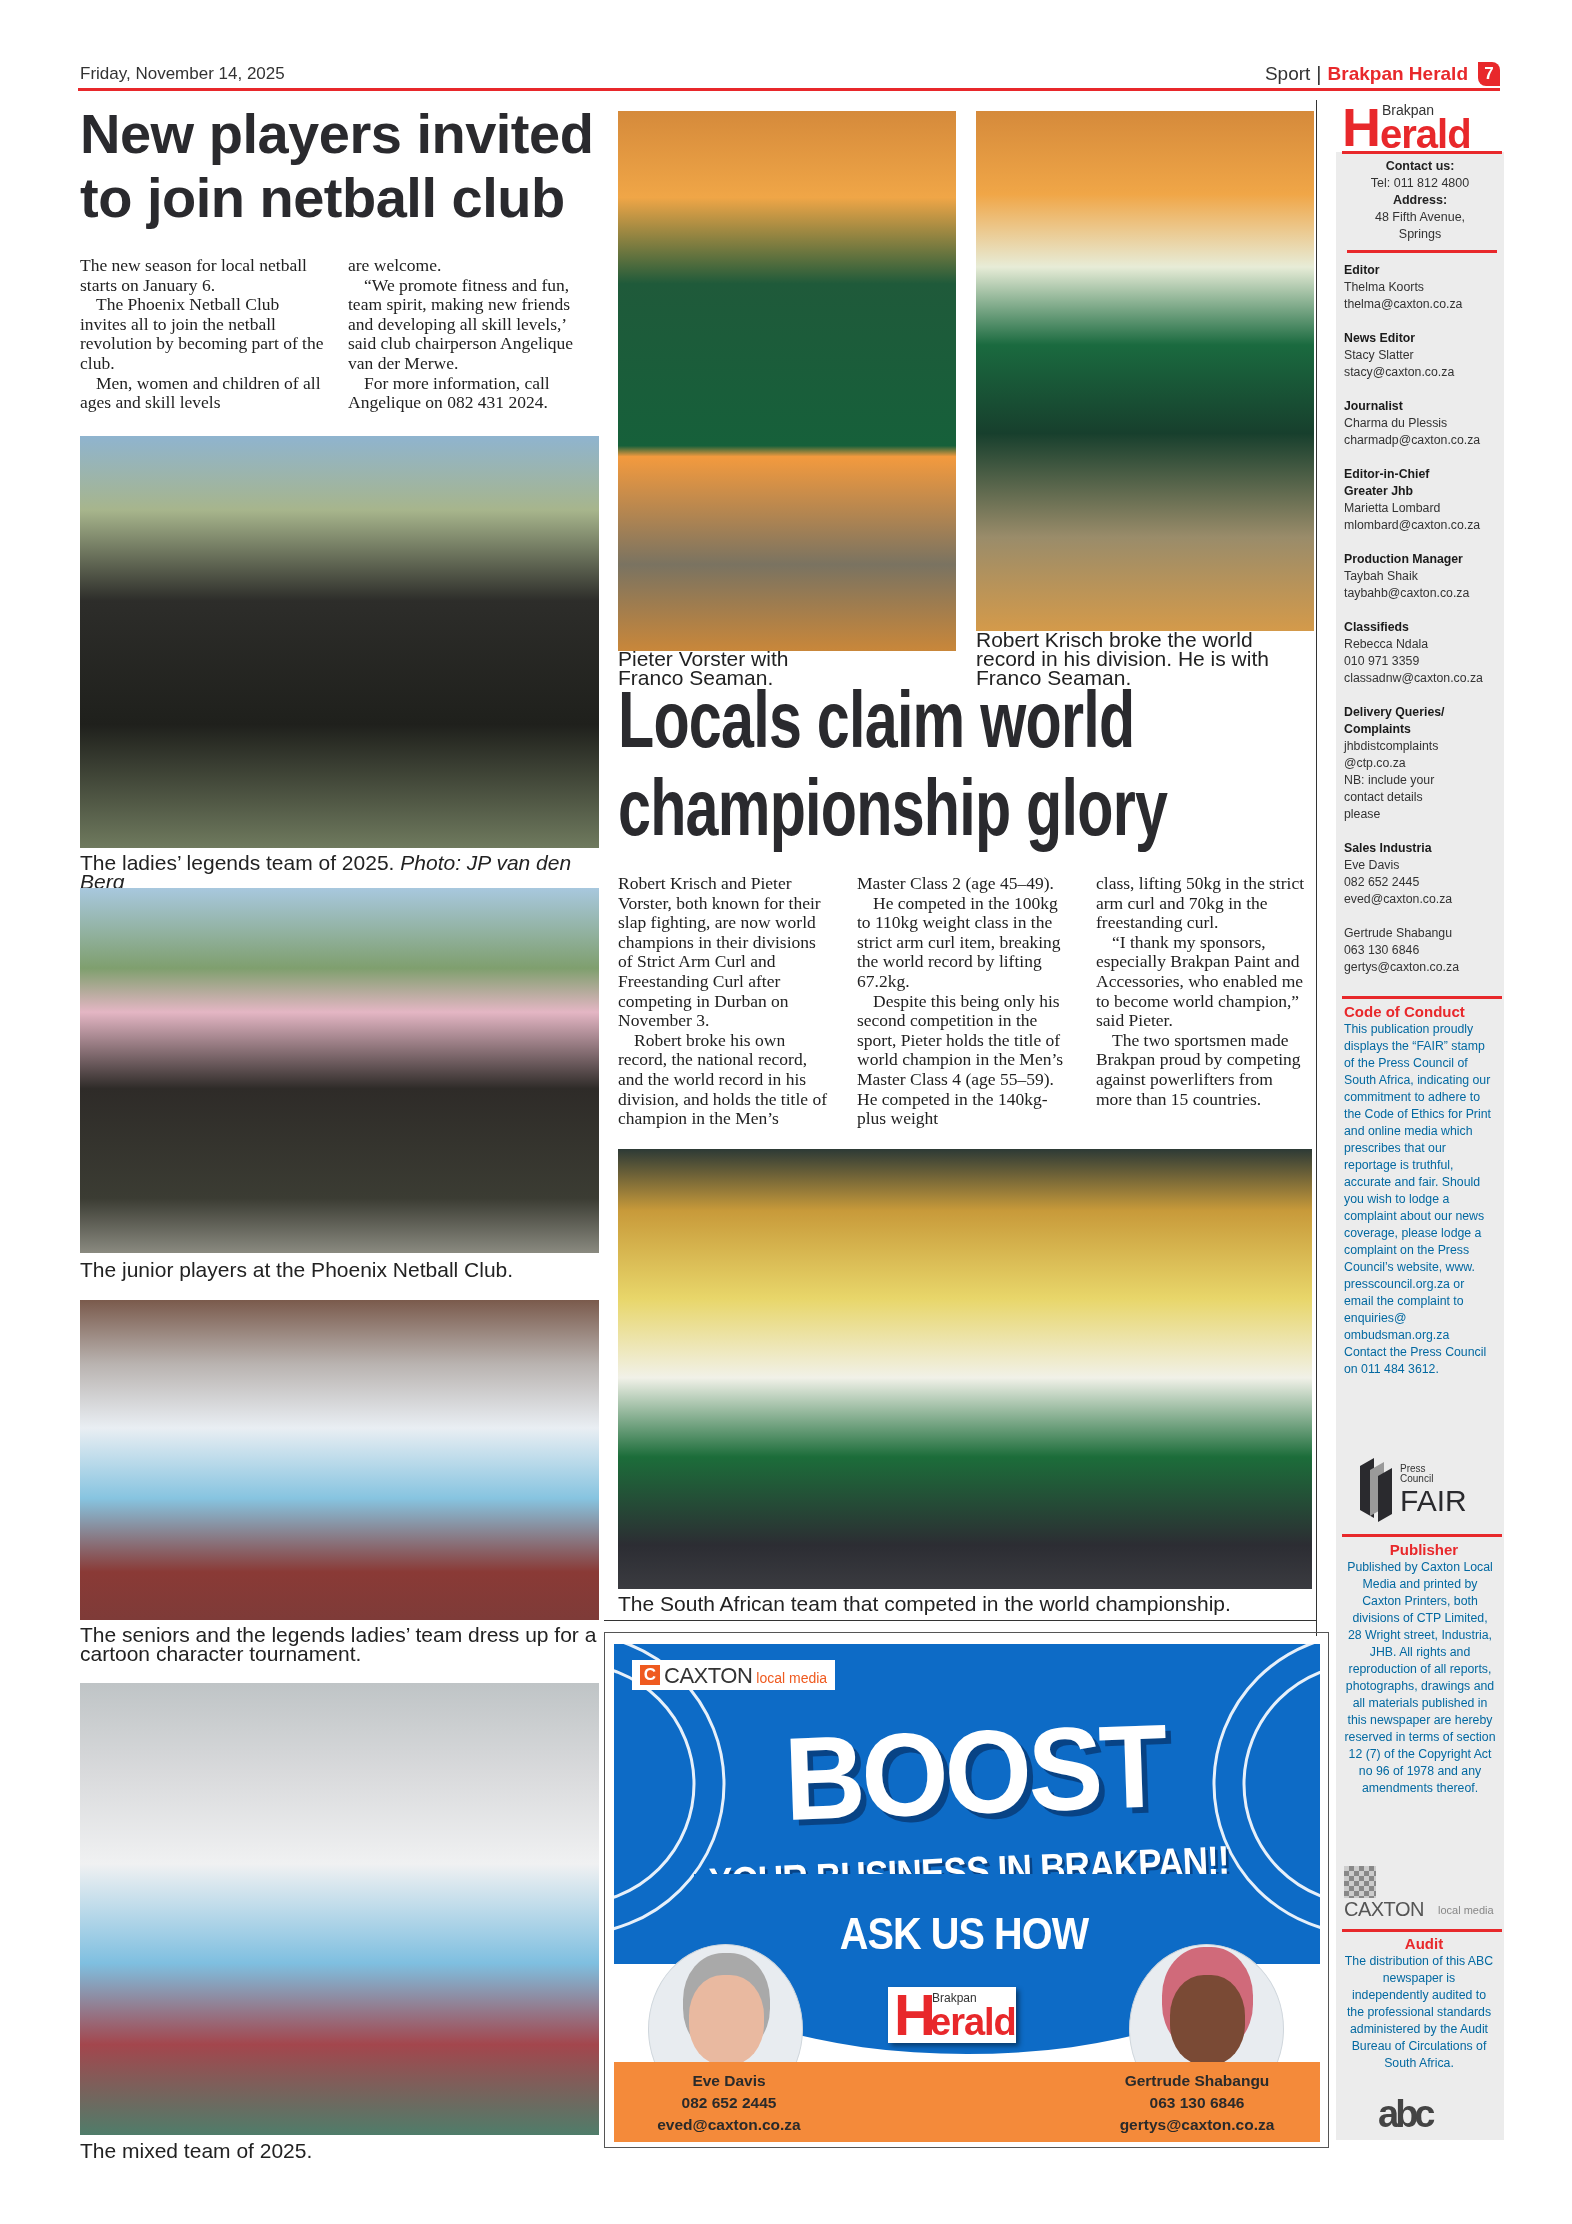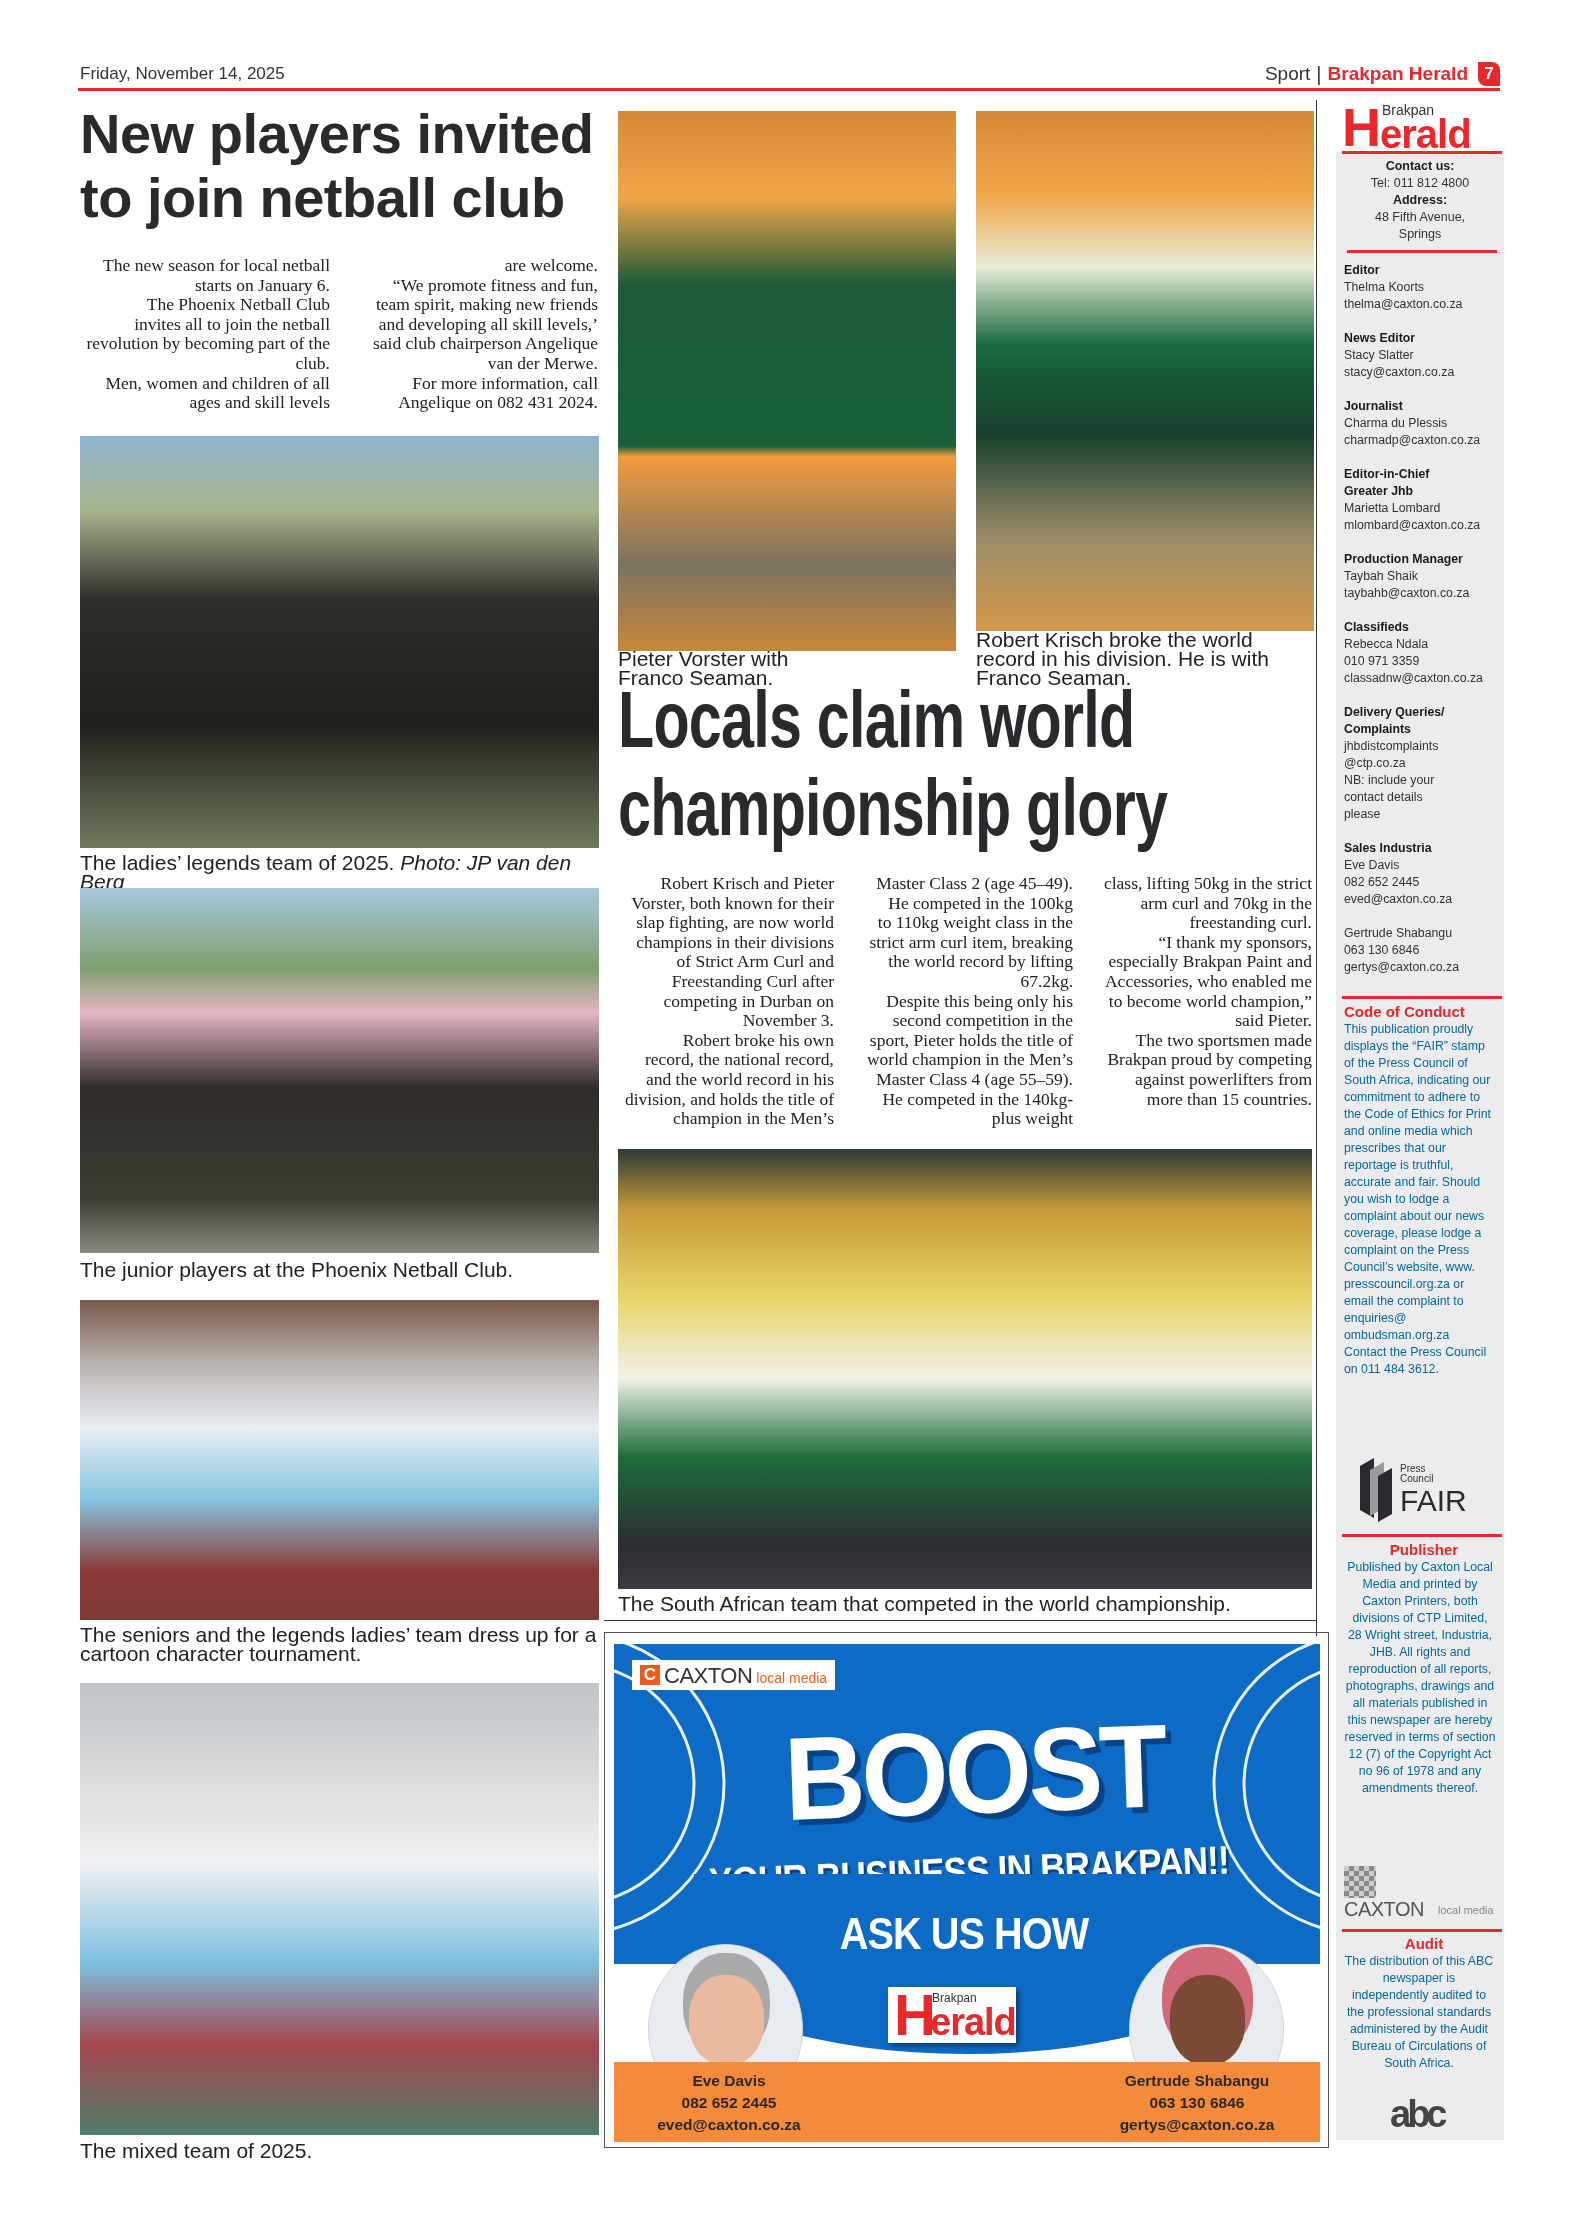--- a/index.html
+++ b/index.html
@@ -13,21 +13,21 @@
   .hdr-right .sep { color: #333; font-size: 20px; }
   .hdr-right .paper { color: #e8282b; font-weight: bold; }
   .hdr-right .page { background: #e8282b; color: #fff; font-weight: bold; font-size: 17px; width: 22px; height: 24px; display: flex; align-items: center; justify-content: center; border-radius: 0 8px 0 8px; margin-left: 4px; }
   .hdr-rule { left: 78px; top: 88px; width: 1422px; height: 3px; background: #e8282b; }
 
   
   .vrule { background: #333; width: 1px; }
 
   
   .netball-title { left: 80px; top: 102px; width: 520px; font-size: 56px; line-height: 64px; color: #2a2a2e; font-weight: bold; letter-spacing: -0.5px; }
-  .body-text { font-family: "Liberation Serif", serif; font-size: 17.5px; line-height: 19.6px; color: #222; text-align: right; }
+  .body-text { font-family: "Liberation Serif", serif; font-size: 17.5px; line-height: 19.6px; color: #222; }
   .body-text p { text-indent: 0; }
   .body-text p.ind { text-indent: 16px; }
   .caption { font-size: 21px; line-height: 19px; color: #222; }
   .caption i { font-style: italic; }
 
   
   .photo { overflow: hidden; }
   .ph-netball1 { background: linear-gradient(180deg, #8fb4cf 0%, #a7b58c 18%, #2d2d2a 40%, #1f201c 70%, #6f7a5e 100%); }
   .ph-netball2 { background: linear-gradient(180deg, #a8c8de 0%, #7f9f6e 22%, #e4b6c4 34%, #2e2b28 55%, #3b3c33 85%, #8a8a80 100%); }
   .ph-netball3 { background: linear-gradient(180deg, #7a5a4c 0%, #b9b3b0 20%, #e9eef3 40%, #87c4e0 62%, #8a3a36 85%, #7e3b38 100%); }
@@ -305,13 +305,13 @@
   <div style="position:absolute; left:0; top:0; width:32px; height:32px; background:repeating-conic-gradient(#888 0 25%, #ccc 0 50%) 0 0/10px 10px;"></div>
   <span style="position:absolute; left:0; top:32px; font-size:20px; color:#555; letter-spacing:-0.5px;">CAXTON</span>
   <span style="position:absolute; left:94px; top:38px; font-size:11px; color:#888;">local media</span>
 </div>
 
 <div class="abs sb-rule" style="top:1929px; width:160px;"></div>
 <div class="abs sb-block" style="top:1935px;text-align:center;">
   <div class="red">Audit</div>
   <div class="sb-text" style="width:150px;">The distribution of this ABC newspaper is independently audited to the professional standards administered by the Audit Bureau of Circulations of South Africa.</div>
 </div>
-<div class="abs" style="left:1378px; top:2094px; font-size:38px; font-weight:bold; color:#444; letter-spacing:-4px; line-height:40px;margin-left:12px;">abc</div>
+<div class="abs" style="left:1378px; top:2094px; font-size:38px; font-weight:bold; color:#444; letter-spacing:-4px; line-height:40px;">abc</div>
 
 </body></html>

